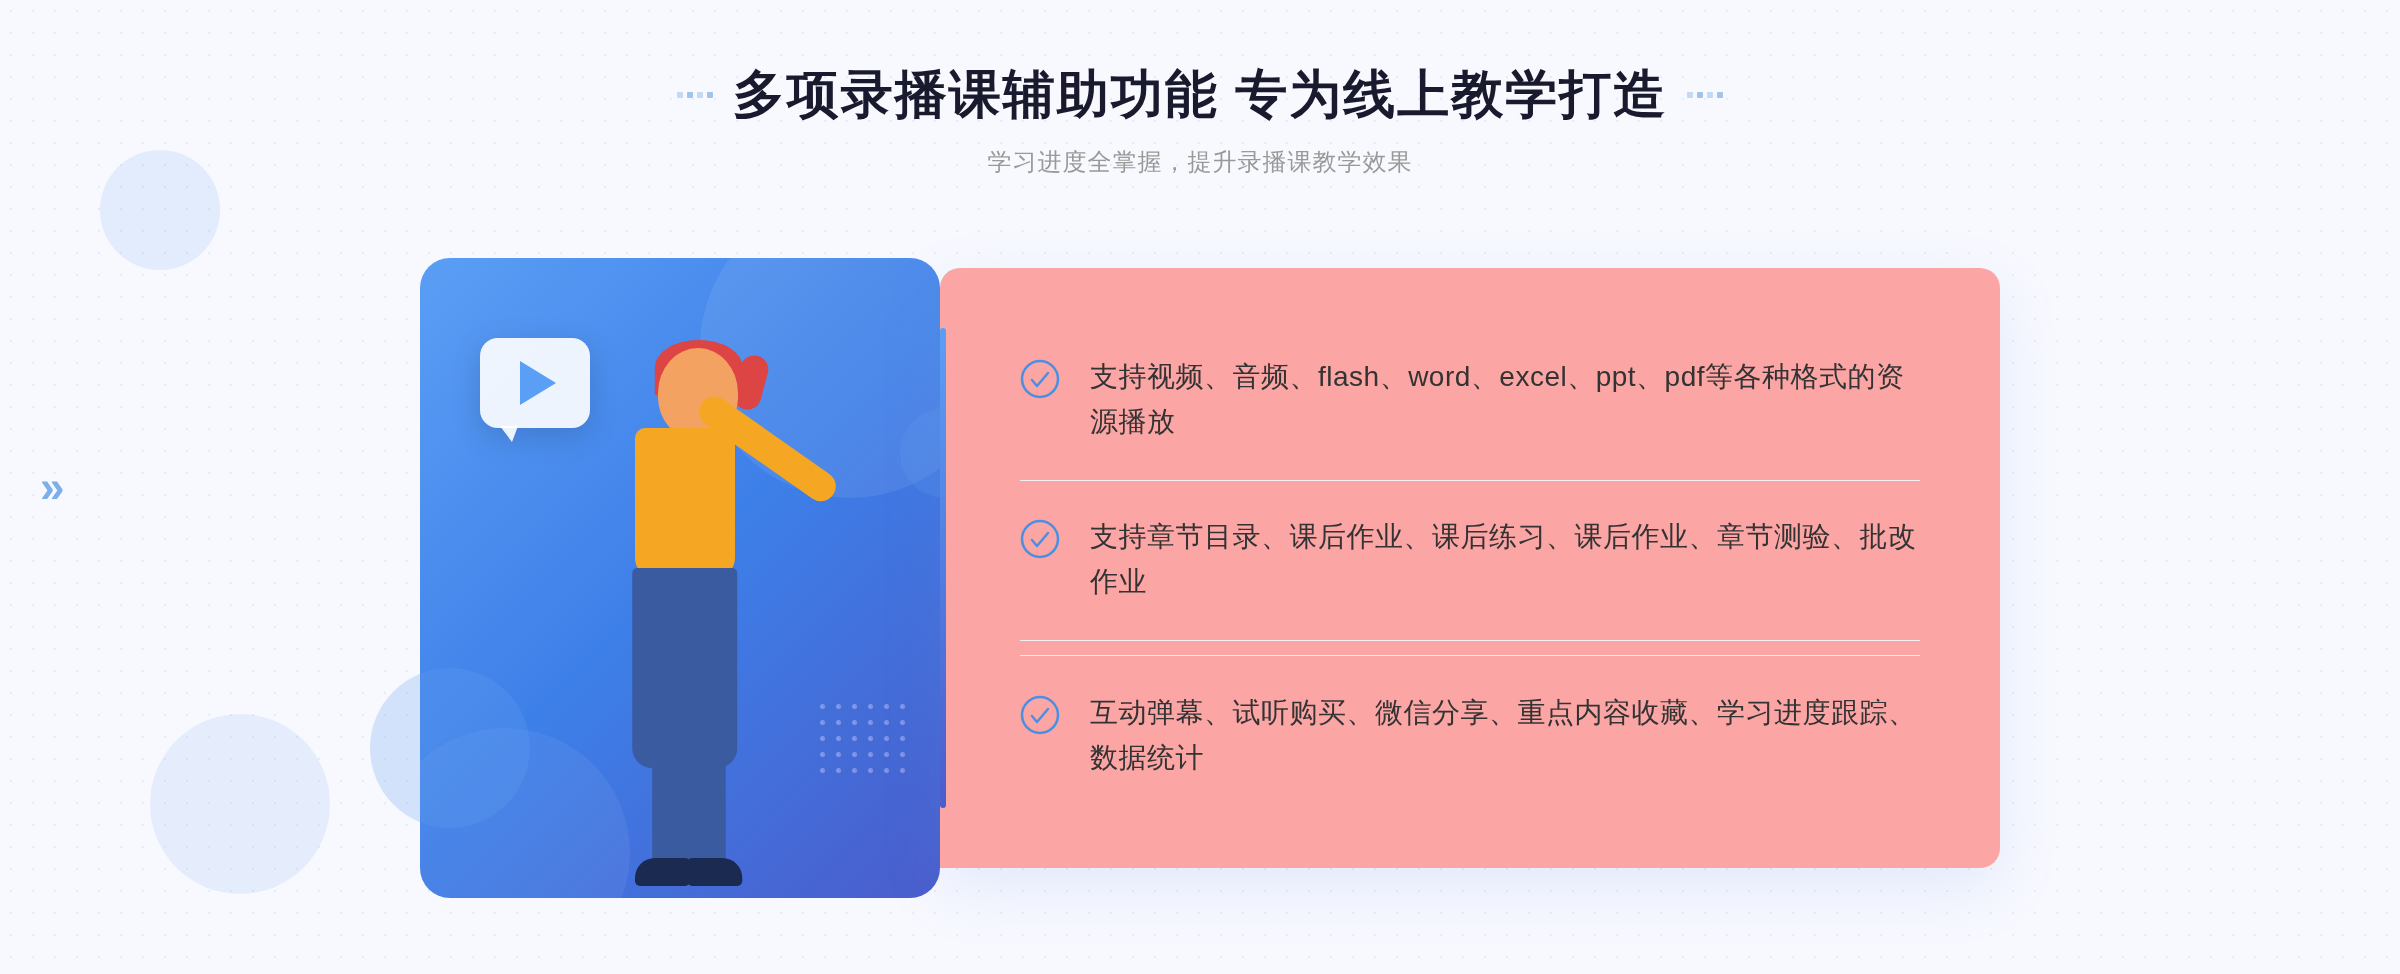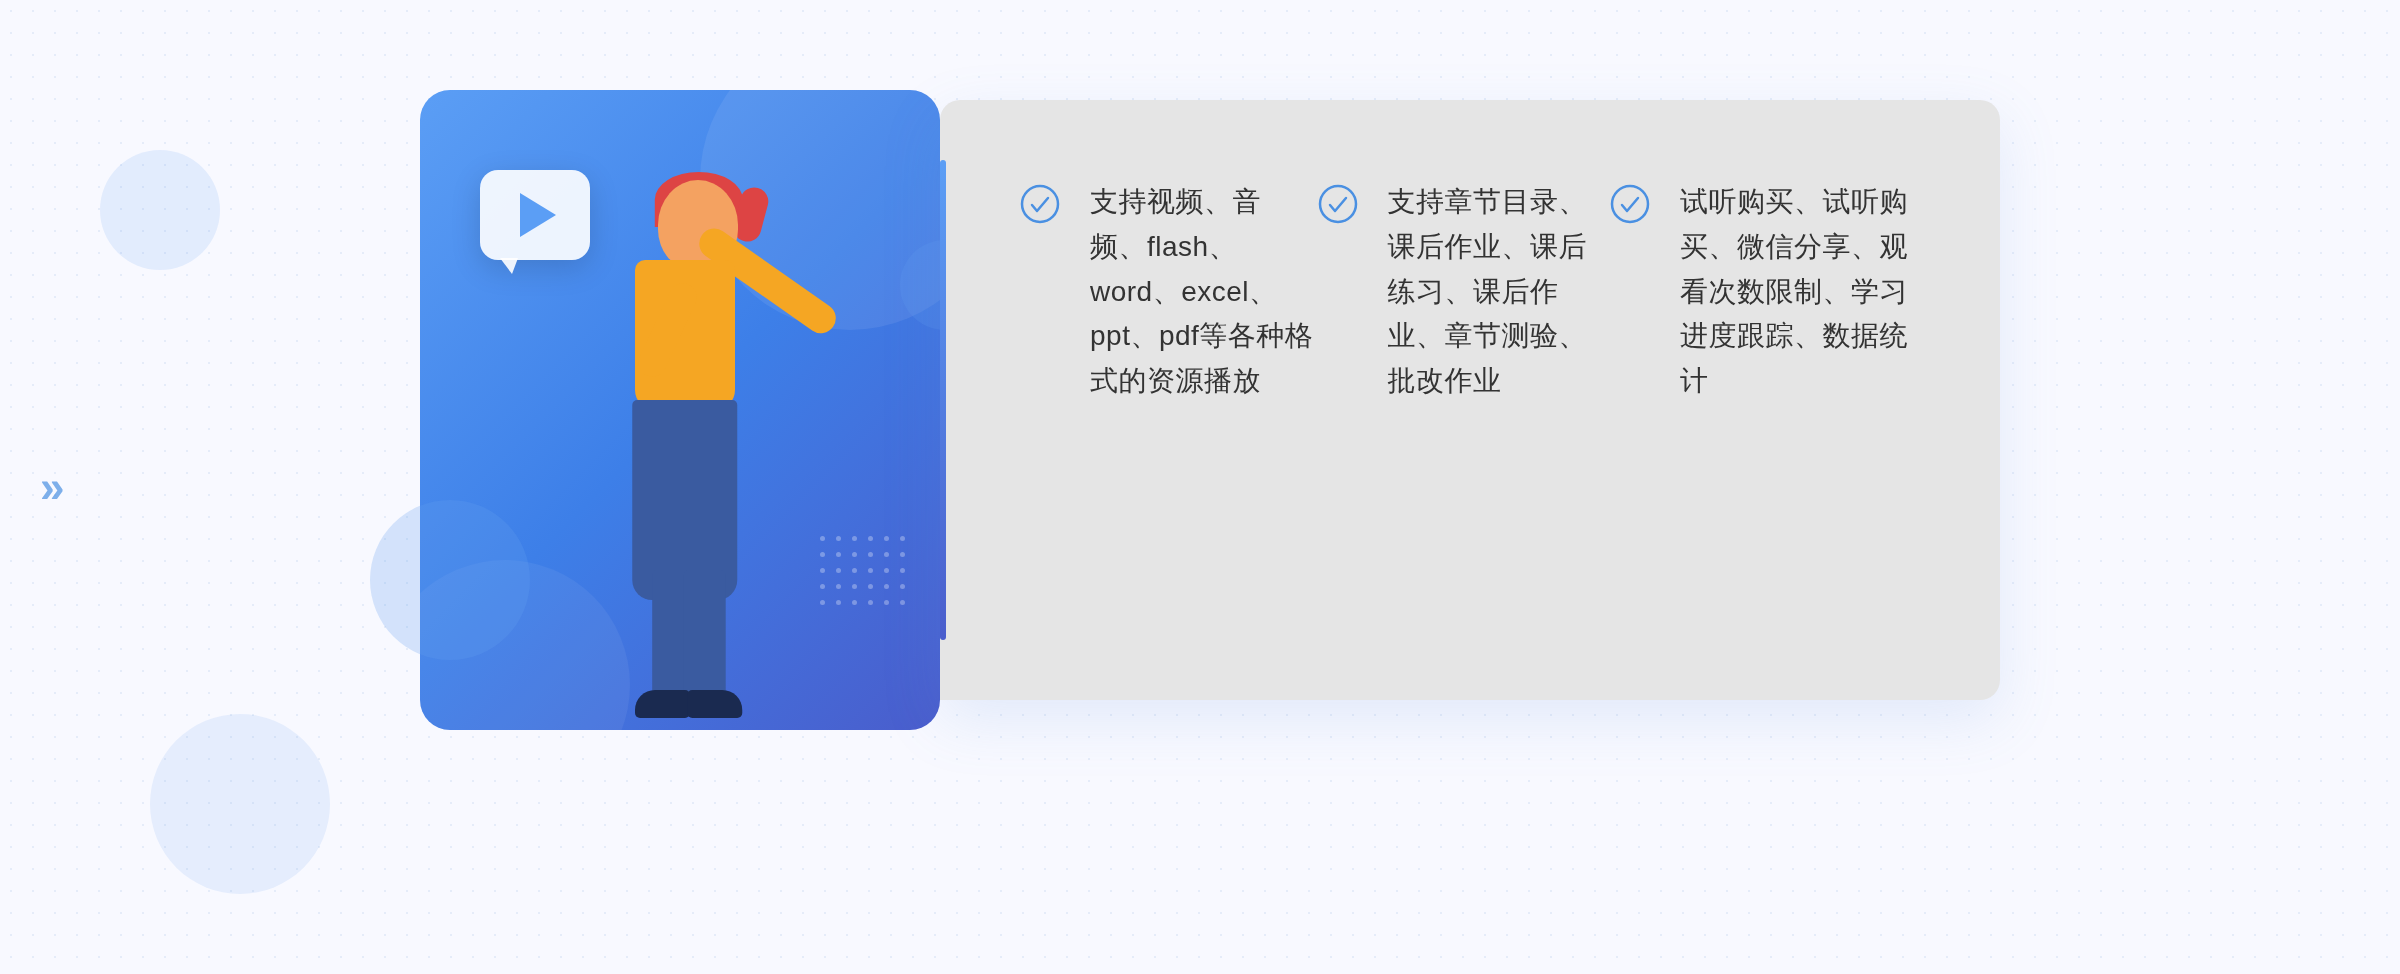--- a/index.html
+++ b/index.html
@@ -212,28 +212,28 @@
       right: -10px;
       width: 90px;
       height: 90px;
       background: rgba(100, 160, 240, 0.2);
       border-radius: 50%;
     }
 
     
     .features-panel {
       flex: 1;
-      background: #e5e5e5;
+      background: #fca5a5;
       border-radius: 20px 20px 20px 0;
       padding: 60px 80px;
       margin-left: -40px;
       box-shadow: 0 20px 60px rgba(100, 150, 220, 0.15);
       min-height: 600px;
       display: flex;
-      flex-direction: row;
+      flex-direction: column;
       justify-content: space-around;
       position: relative;
       z-index: 1;
     }
 
     
     .panel-accent {
       position: absolute;
       left: 0;
       top: 60px;
@@ -450,20 +450,38 @@
       height: 28px;
       background: #1a2a50;
       border-radius: 20px 5px 5px 5px;
     }
   </style>
 </head>
 <body>
 
 <div class="page-container">
 
+  <div class="header-section">
+    <div class="title-wrapper">
+      <div class="title-decoration">
+        <span></span>
+          <span></span>
+          <span></span>
+          <span></span>
+      </div>
+      <h1 class="main-title">多项录播课辅助功能 专为线上教学打造</h1>
+      <div class="title-decoration">
+        <span></span>
+          <span></span>
+          <span></span>
+          <span></span>
+      </div>
+    </div>
+    <p class="subtitle">学习进度全掌握，提升录播课教学效果</p>
+  </div>
 
   <div class="left-chevron">»</div>
 
   <div class="float-circle-1"></div>
   <div class="float-circle-2"></div>
 
   <div class="content-section">
 
     <div class="illustration-area">
 
@@ -555,19 +573,19 @@
 
       <div class="feature-divider"></div>
 
       <div class="feature-item">
         <div class="check-icon">
           <svg viewBox="0 0 40 40" fill="none" xmlns="http://www.w3.org/2000/svg">
             <circle cx="20" cy="20" r="18" stroke="#4a90e2" stroke-width="2.5" fill="none"></circle>
             <polyline points="12,21 17,27 28,14" stroke="#4a90e2" stroke-width="2.5" stroke-linecap="round" stroke-linejoin="round" fill="none"></polyline>
           </svg>
         </div>
-        <span class="feature-text">试听购买、试听购买、微信分享、观看次数限制、学习进度跟踪、数据统计</span>
+        <span class="feature-text">互动弹幕、试听购买、微信分享、重点内容收藏、学习进度跟踪、数据统计</span>
       </div>
 
     </div>
   </div>
 
 </div>
 
 </body></html>

